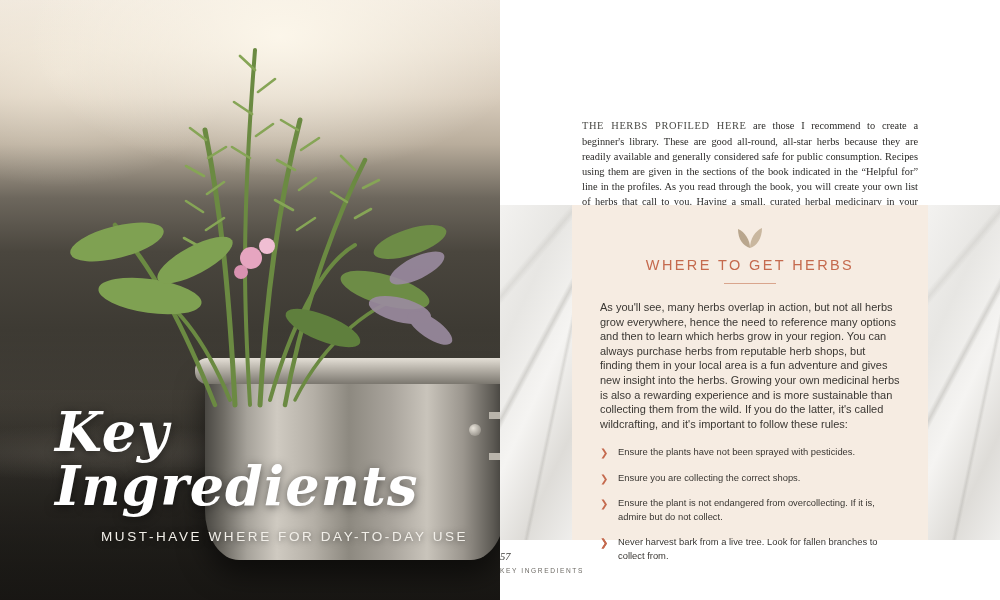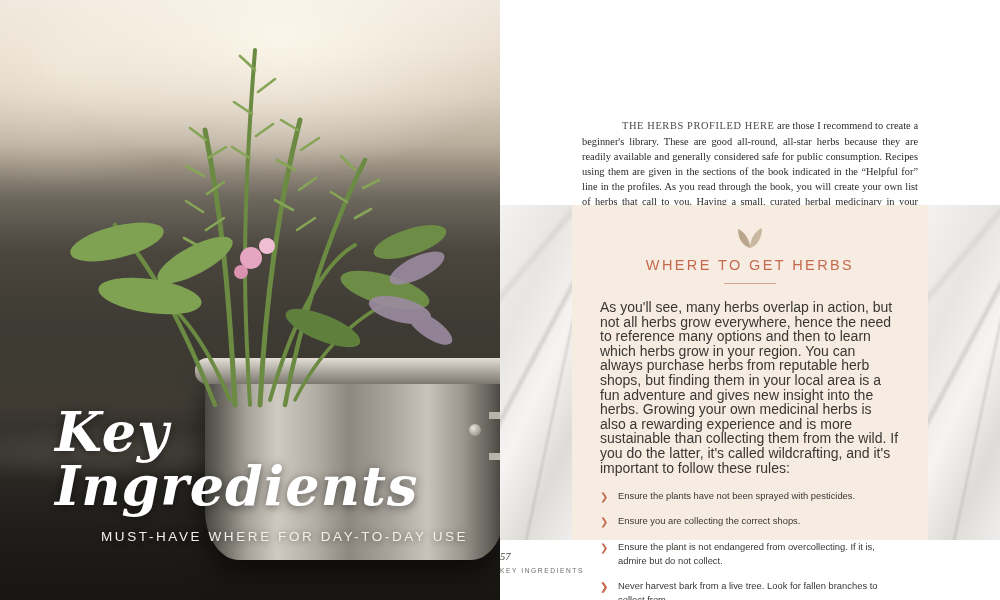--- a/index.html
+++ b/index.html
@@ -135,21 +135,20 @@
     left: 82px; top: 108px; width: 336px;
     font-size: 10.4px;
     line-height: 15.2px;
     color: #2b2a28;
     text-align: justify;
   }
   .intro .smallcaps {
     font-variant: small-caps;
     letter-spacing: .6px;
     color: #4a4a46;
-    margin-left: 40px;
   }
 
   
   .marble {
     position: absolute;
     top: 205px; height: 335px;
     background:
       linear-gradient(115deg, #f3f2f0 0%, #e7e6e3 30%, #f5f4f2 55%, #dedcd8 78%, #efeeec 100%);
   }
   .marble:after {
@@ -184,21 +183,21 @@
     color: #c56a4e;
     font-weight: normal;
   }
   .callout-rule {
     width: 52px; height: 1px;
     background: #d9a58d;
     margin: 10px auto 16px auto;
   }
   .callout-body {
     font-family: "Liberation Sans", sans-serif;
-    font-size: 14px;
+    font-size: 11px;
     line-height: 14.6px;
     color: #3a3733;
     text-align: left;
   }
   .bullets {
     list-style: none;
     margin: 14px 0 0 0;
     padding: 0;
   }
   .bullets li {

